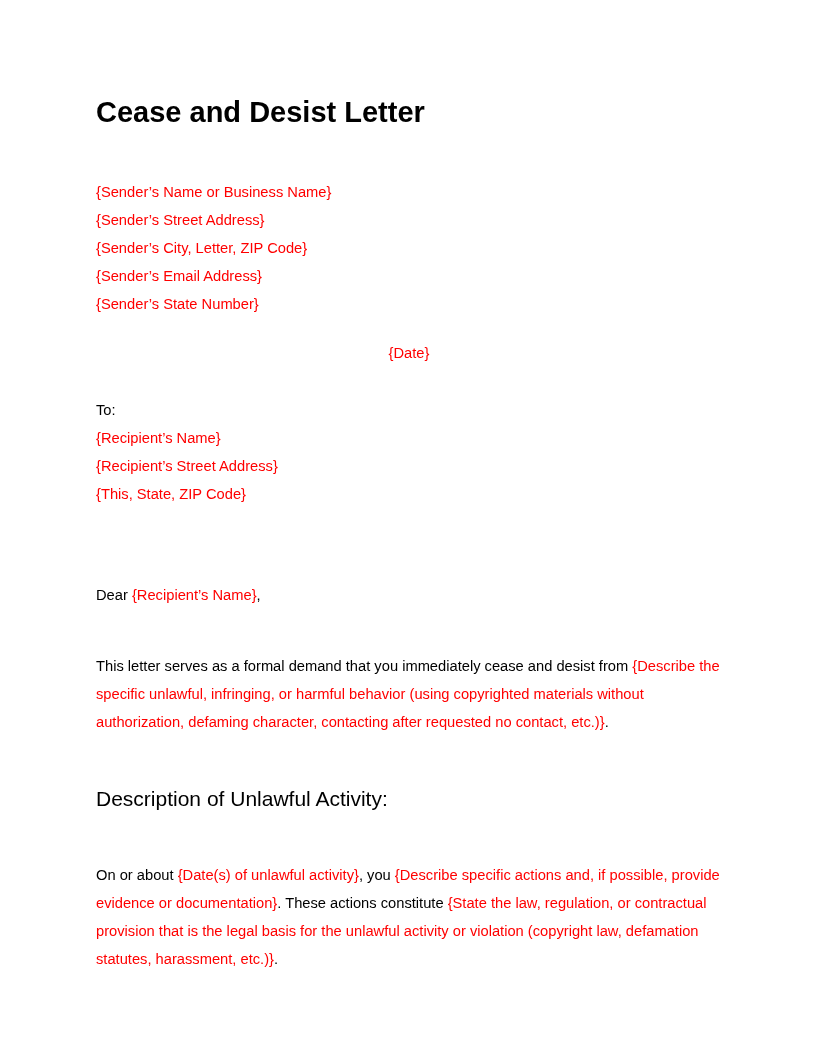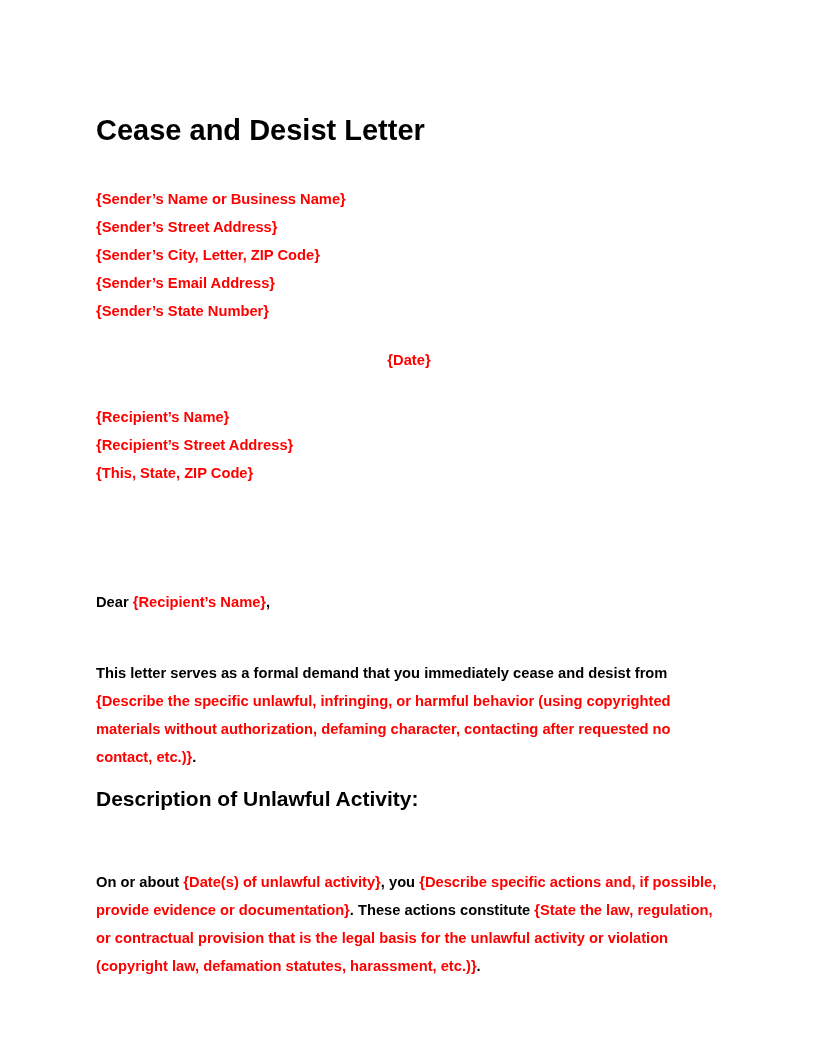--- a/index.html
+++ b/index.html
@@ -18,44 +18,43 @@
   }
   .abs {
     position: absolute;
     left: 96px;
     width: 626px;
     margin: 0;
   }
   .body-text {
     font-size: 14.7px;
     line-height: 28px;
-    font-weight: bold;
-    margin-top: 7px;
+    font-weight: normal;
   }
   .ph {
     color: #ff0000;
   }
   .doc-title {
-    top: 112px;
+    top: 94px;
     font-size: 29px;
     line-height: 36px;
     font-weight: bold;
     color: #000000;
   }
   .sender-block   { top: 178px; }
   .date-line      { top: 339px; text-align: center; }
   .recipient-block{ top: 396px; }
   .subject-line   { top: 533px; }
   .salutation     { top: 581px; }
   .opening-para   { top: 652px; }
   .section-heading {
     top: 784px;
     font-size: 21px;
     line-height: 30px;
-    font-weight: bold;
+    font-weight: normal;
     color: #000000;
   }
   .activity-para  { top: 861px; }
 </style>
 </head>
 <body>
 
 <div class="page">
 
   <h1 class="abs doc-title">Cease and Desist Letter</h1>
@@ -64,20 +63,21 @@
     <div class="ph">{Sender’s Name or Business Name}</div>
     <div class="ph">{Sender’s Street Address}</div>
     <div class="ph">{Sender’s City, Letter, ZIP Code}</div>
     <div class="ph">{Sender’s Email Address}</div>
     <div class="ph">{Sender’s State Number}</div>
   </div>
 
   <div class="abs date-line body-text ph">{Date}</div>
 
   <div class="abs recipient-block body-text">
+    <div>To:</div>
     <div class="ph">{Recipient’s Name}</div>
     <div class="ph">{Recipient’s Street Address}</div>
     <div class="ph">{This, State, ZIP Code}</div>
   </div>
 
 
   <p class="abs salutation body-text"><span>Dear </span><span class="ph">{Recipient’s Name}</span><span>,</span></p>
 
   <p class="abs opening-para body-text"><span>This letter serves as a formal demand that you immediately cease and desist from </span><span class="ph">{Describe the specific unlawful, infringing, or harmful behavior (using copyrighted materials without authorization, defaming character, contacting after requested no contact, etc.)}</span><span>.</span></p>
 

